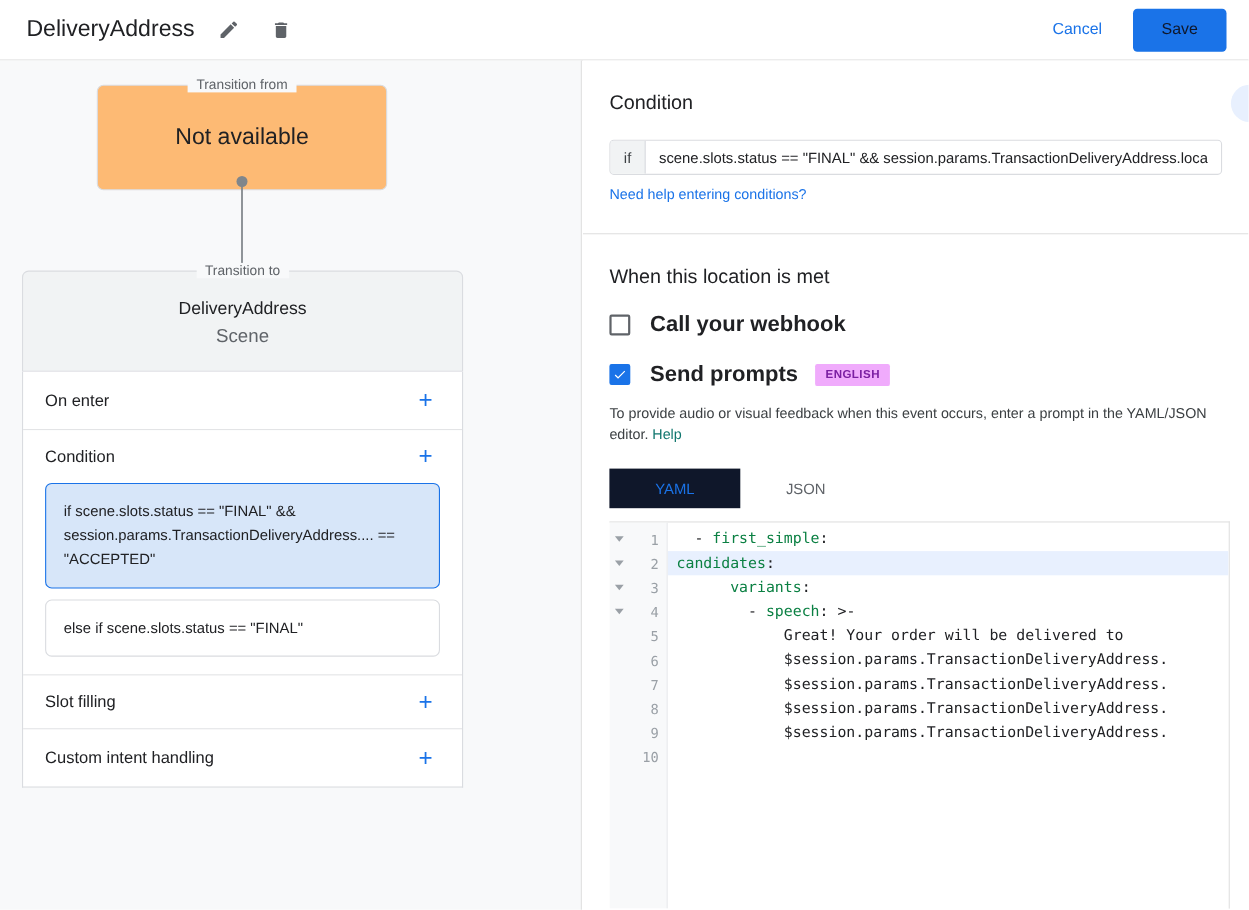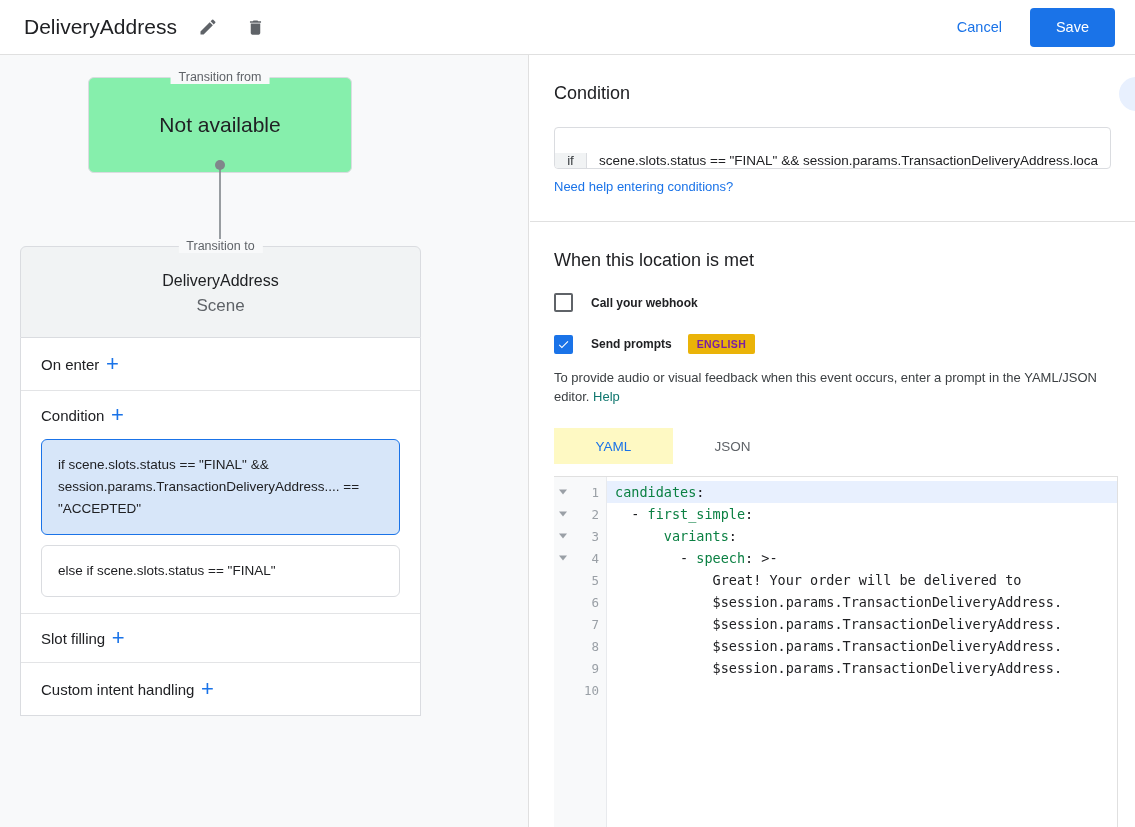--- a/index.html
+++ b/index.html
@@ -30,21 +30,21 @@
   }
   .tb-iconbtn:first-of-type { margin-left: 20px; }
   .tb-right { margin-left: auto; display: flex; align-items: center; margin-right: 20px; }
   .cancel-btn {
     color: #1a73e8; font-size: 14.5px; font-weight: 500;
     background: none; border: none; cursor: pointer;
     padding: 9px 14px; border-radius: 4px;
     font-family: inherit;
   }
   .save-btn {
-    background: #1a73e8; color: #ffffff; font-size: 14.5px; font-weight: 500;
+    background: #1a73e8; color: #0f172a; font-size: 14.5px; font-weight: 500;
     border: none; border-radius: 4px; cursor: pointer;
     padding: 0 26px; height: 39px; margin-left: 14px;
     font-family: inherit;
   }
 
   
   .left-pane {
     position: absolute; left: 0; top: 55px; width: 529px; height: 772px;
     background: #f8f9fa;
     overflow: hidden;
@@ -62,21 +62,21 @@
     border: 1px solid #dadce0;
     border-radius: 6px;
   }
   .fieldset > .legend {
     position: absolute; top: -8px; left: 50%; transform: translateX(-50%);
     background: #f8f9fa; padding: 0 8px;
     font-size: 12.5px; color: #5f6368; white-space: nowrap;
   }
   .trans-from {
     left: 88px; top: 22px; width: 264px; height: 96px;
-    background: #86efac;
+    background: #fdba74;
   }
   .trans-from .body {
     display: flex; align-items: center; justify-content: center;
     height: 100%; font-size: 21px; color: #202124;
   }
   .connector {
     position: absolute; left: 213px; top: 105px; width: 14px; height: 130px;
   }
   .trans-to {
     left: 20px; top: 191px; width: 401px; height: 92px;
@@ -96,21 +96,21 @@
   .card-list {
     position: absolute; left: 20px; top: 283px; width: 401px;
     background: #ffffff;
     border-left: 1px solid #dadce0;
     border-right: 1px solid #dadce0;
     border-bottom: 1px solid #dadce0;
   }
   .section { border-bottom: 1px solid #e3e4e6; }
   .section:last-child { border-bottom: none; }
   .section-head {
-    display: flex; align-items: center; 
+    display: flex; align-items: center; justify-content: space-between;
     padding: 0 20px; height: 52px;
   }
   .section-title { font-size: 15px; color: #202124; }
   .plus-btn {
     width: 26px; height: 26px; display: flex; align-items: center; justify-content: center;
     color: #1a73e8; font-size: 22px; line-height: 1; cursor: pointer;
     font-weight: 300;
   }
   .section-body { padding: 0 20px 16px 20px; }
   .item-card {
@@ -134,24 +134,23 @@
   .cond-row { position: relative; }
   .chevron-btn {
     position: absolute; right: -24px; top: 22px;
     width: 40px; height: 34px;
     background: #e8f0fe;
     border-top-left-radius: 18px; border-bottom-left-radius: 18px;
     display: flex; align-items: center; justify-content: center;
     cursor: pointer;
   }
   .if-field {
-    display: flex; height: 42px; margin-top: 23px;
+    display: flex; height: 32px; margin-top: 23px;
     border: 1px solid #dadce0; border-radius: 4px; overflow: hidden;
     background: #fff;
-    align-items: flex-end;
   }
   .if-label {
     width: 32px; background: #f1f3f4;
     display: flex; align-items: center; justify-content: center;
     font-size: 13.5px; color: #3c4043;
     border-right: 1px solid #dadce0;
   }
   .if-input {
     flex: 1; border: none; outline: none;
     font-family: inherit; font-size: 13.5px; color: #202124;
@@ -167,41 +166,41 @@
 
   .chk-row { display: flex; align-items: center; margin-top: 22px; }
   .chk-box {
     width: 19px; height: 19px; border: 2px solid #5f6368;
     border-radius: 2px; background: #fff; cursor: pointer; flex: none;
   }
   .chk-box.checked {
     background: #1a73e8; border-color: #1a73e8;
     display: flex; align-items: center; justify-content: center;
   }
-  .chk-label { margin-left: 18px; font-size: 12px; font-weight: 700; color: #202124; }
+  .chk-label { margin-left: 18px; font-size: 20px; font-weight: 700; color: #202124; }
   .lang-badge {
-    margin-left: 16px; background: #eab308; color: #7b1fa2;
+    margin-left: 16px; background: #f0abfc; color: #7b1fa2;
     font-size: 10.5px; font-weight: 700; letter-spacing: 0.4px;
     padding: 4px 9px; border-radius: 2px;
   }
   .hint-text {
     margin-top: 14px; font-size: 13px; color: #3c4043; line-height: 19px;
     max-width: 570px;
   }
   .hint-text a { color: #0f766e; text-decoration: none; cursor: pointer; }
 
   
   .tabs { display: flex; margin-top: 22px; }
   .tab {
     width: 119px; height: 36px;
     display: flex; align-items: center; justify-content: center;
     font-size: 13.5px; color: #5f6368; cursor: pointer;
     font-weight: 500;
   }
-  .tab.active { background: #fef9c3; color: #1a73e8; }
+  .tab.active { background: #0f172a; color: #1a73e8; }
 
   
   .editor {
     margin-top: 12px; display: flex;
     border-top: 1px solid #e0e0e0;
     border-right: 1px solid #e0e0e0;
     height: 352px; overflow: hidden;
     background: #fff;
   }
   .gutter {
@@ -397,22 +396,22 @@
             <span>8</span>
           </div>
           <div class="gline">
             <span>9</span>
           </div>
           <div class="gline">
             <span>10</span>
           </div>
         </div>
       <div class="code-area" id="codearea">
+          <div class="cline">  - <span class="k">first_simple</span>:</div>
           <div class="cline hl"><span class="k">candidates</span>:</div>
-          <div class="cline">  - <span class="k">first_simple</span>:</div>
           <div class="cline">      <span class="k">variants</span>:</div>
           <div class="cline">        - <span class="k">speech</span>: &gt;-</div>
           <div class="cline">            Great! Your order will be delivered to</div>
           <div class="cline">            $session.params.TransactionDeliveryAddress.</div>
           <div class="cline">            $session.params.TransactionDeliveryAddress.</div>
           <div class="cline">            $session.params.TransactionDeliveryAddress.</div>
           <div class="cline">            $session.params.TransactionDeliveryAddress.</div>
           <div class="cline"></div>
         </div>
     </div>

